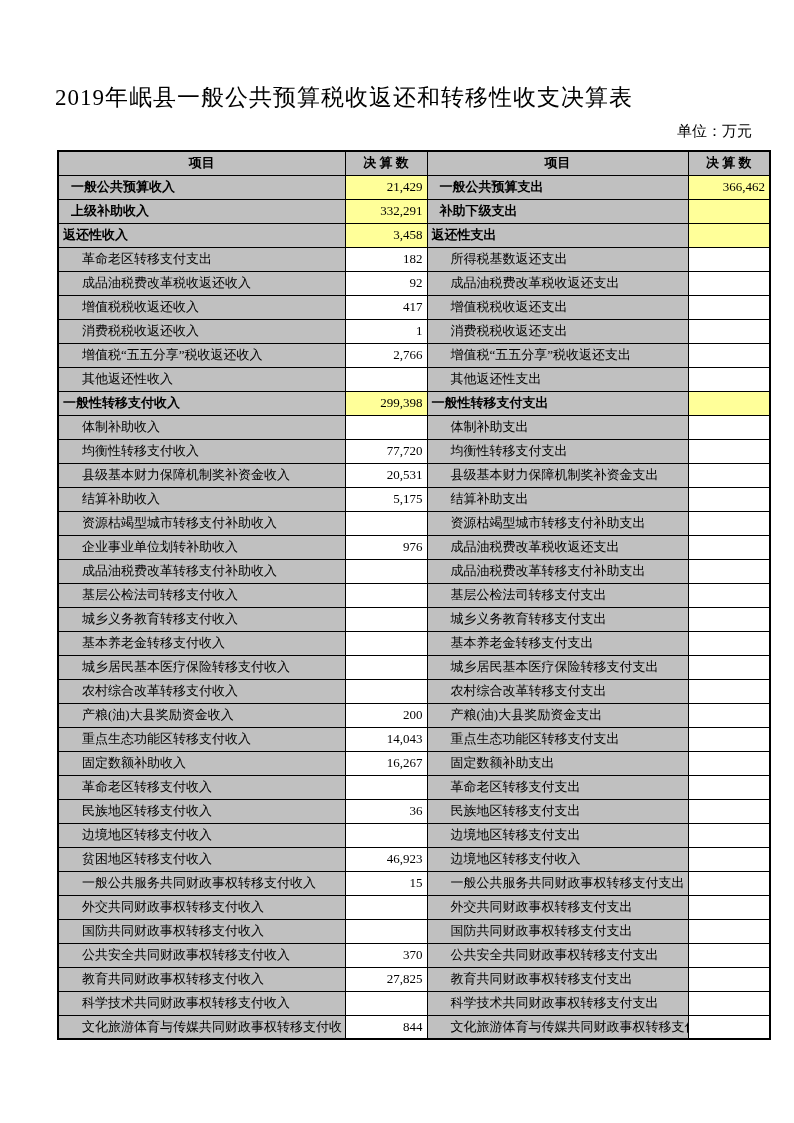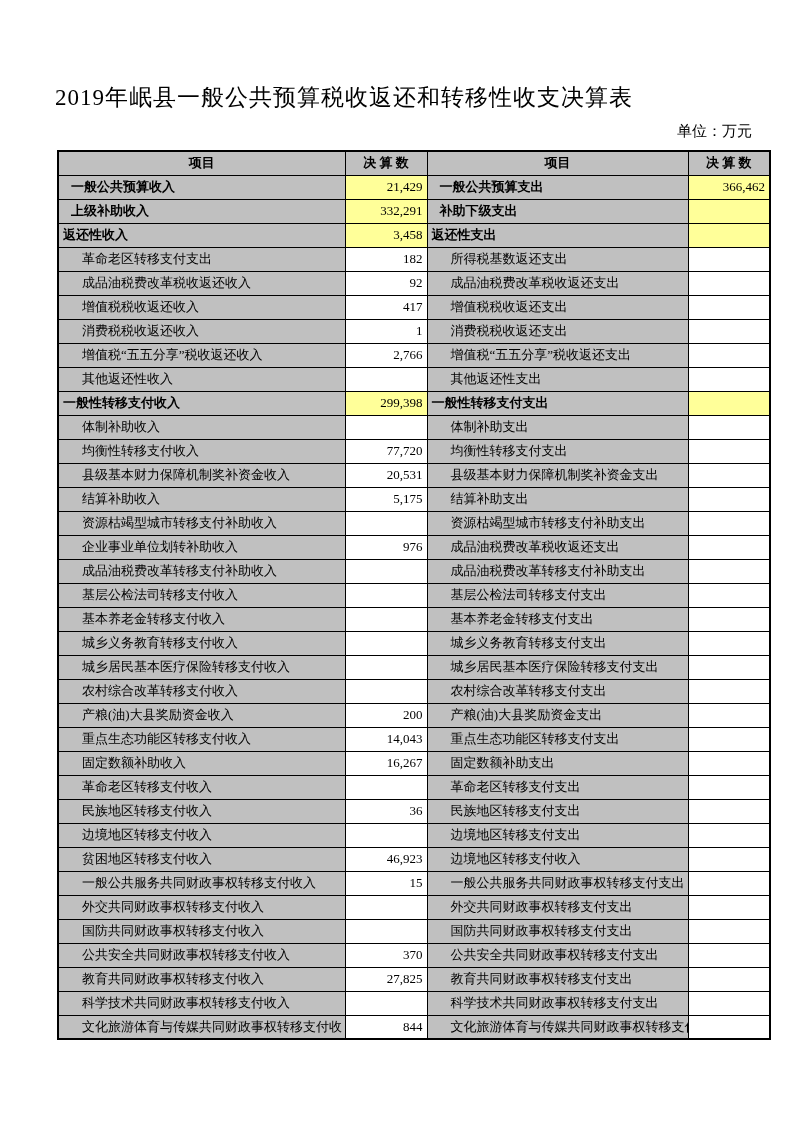--- a/index.html
+++ b/index.html
@@ -195,29 +195,29 @@
         <td class="label-cell">成品油税费改革转移支付补助支出</td>
         <td class="value-cell"></td>
       </tr>
       <tr class="level-2">
         <td class="label-cell">基层公检法司转移支付收入</td>
         <td class="value-cell"></td>
         <td class="label-cell">基层公检法司转移支付支出</td>
         <td class="value-cell"></td>
       </tr>
       <tr class="level-2">
+        <td class="label-cell">城乡义务教育转移支付收入</td>
+        <td class="value-cell"></td>
+        <td class="label-cell">城乡义务教育转移支付支出</td>
+        <td class="value-cell"></td>
+      </tr>
+      <tr class="level-2">
         <td class="label-cell">基本养老金转移支付收入</td>
         <td class="value-cell"></td>
         <td class="label-cell">基本养老金转移支付支出</td>
-        <td class="value-cell"></td>
-      </tr>
-      <tr class="level-2">
-        <td class="label-cell">城乡义务教育转移支付收入</td>
-        <td class="value-cell"></td>
-        <td class="label-cell">城乡义务教育转移支付支出</td>
         <td class="value-cell"></td>
       </tr>
       <tr class="level-2">
         <td class="label-cell">城乡居民基本医疗保险转移支付收入</td>
         <td class="value-cell"></td>
         <td class="label-cell">城乡居民基本医疗保险转移支付支出</td>
         <td class="value-cell"></td>
       </tr>
       <tr class="level-2">
         <td class="label-cell">农村综合改革转移支付收入</td>

